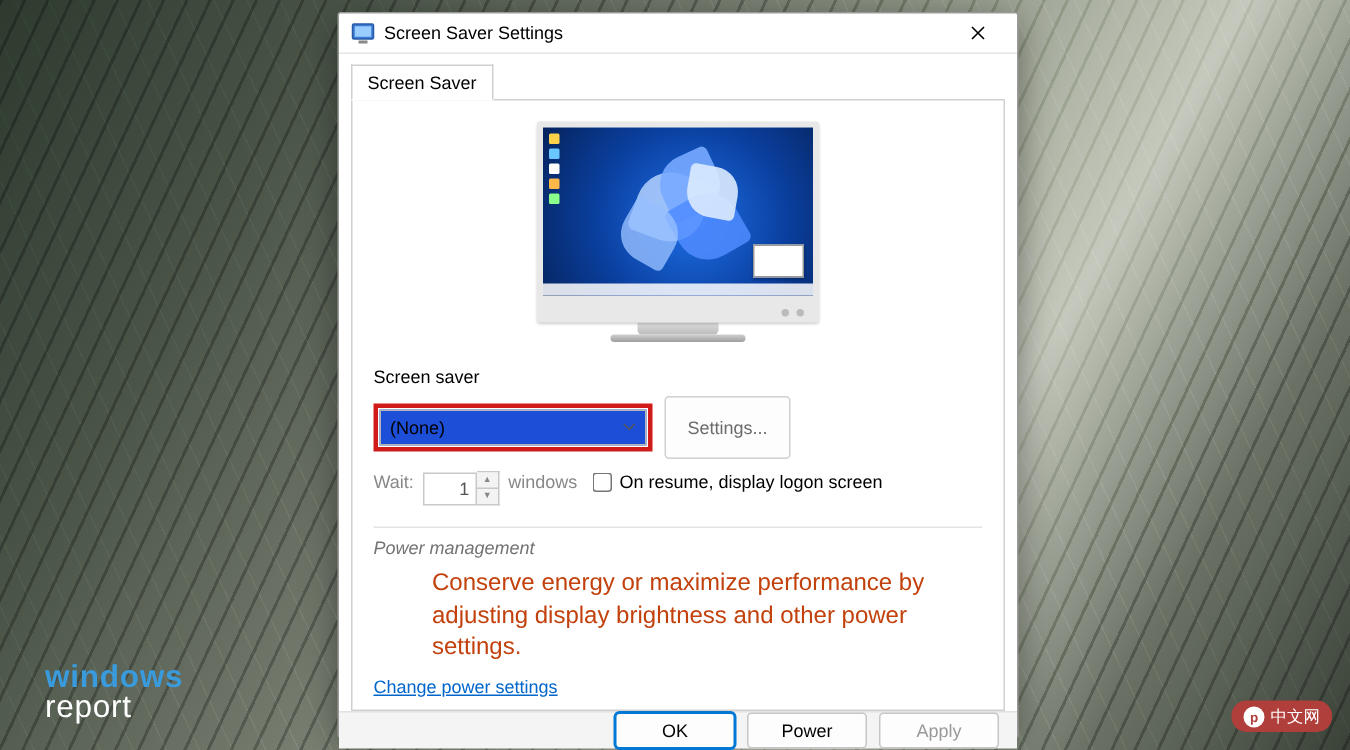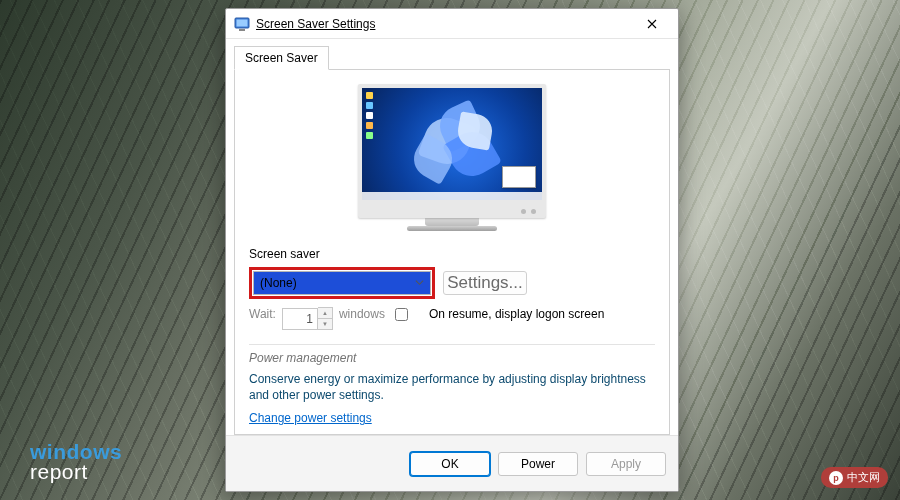--- a/index.html
+++ b/index.html
@@ -12,21 +12,21 @@
   .brand-wr { position:absolute; left:30px; bottom:18px; color:#fff; font-size:21px; line-height:0.95; letter-spacing:0.5px; font-weight:300; }
   .brand-wr b { font-weight:600; color:#3a9bdc; }
   .brand-php { position:absolute; right:12px; bottom:12px; background:#b03e3a; color:#fff; font-size:11px; padding:3px 8px; border-radius:10px; display:flex; align-items:center; gap:4px;}
   .brand-php .p { background:#fff; color:#b03e3a; border-radius:50%; width:14px; height:14px; display:inline-flex; align-items:center; justify-content:center; font-weight:bold; font-size:9px;}
   
   
   .dialog { position:absolute; left:225px; top:8px; width:454px; height:484px; background:#fff; border:1px solid #9a9a9a; border-radius:2px; box-shadow:0 6px 24px rgba(0,0,0,0.4); display:flex; flex-direction:column; }
   
   .titlebar { height:30px; display:flex; align-items:center; padding:0 6px 0 8px; border-bottom:1px solid #e5e5e5; }
   .titlebar .icn { width:16px; height:16px; margin-right:6px; }
-  .titlebar .ttl { font-size:12px; color:#000; flex:1;text-decoration:underline; }
+  .titlebar .ttl { font-size:12px; color:#000; flex:1; }
   .titlebar .close { width:40px; height:26px; display:flex; align-items:center; justify-content:center; cursor:pointer; }
   .titlebar .close svg { width:10px; height:10px; }
   
   .tabstrip { padding:6px 8px 0 8px; }
   .tab { display:inline-block; font-size:12px; padding:4px 10px; border:1px solid #d0d0d0; border-bottom:1px solid #fff; background:#fff; position:relative; top:1px; }
   .tabpanel { border:1px solid #d0d0d0; margin:0 8px; flex:1; padding:10px 14px 8px 14px; display:flex; flex-direction:column; }
   
   
   .preview-wrap { display:flex; justify-content:center; padding:4px 0 10px 0; }
   .monitor { width:188px; }
@@ -40,35 +40,35 @@
   .mon-btns span { width:5px; height:5px; border-radius:50%; background:#bbb; display:block;}
   .mon-stand { width:54px; height:8px; background:linear-gradient(#dcdcdc,#bcbcbc); margin:0 auto; border-radius:0 0 3px 3px; }
   .mon-base { width:90px; height:5px; background:linear-gradient(#cfcfcf,#9e9e9e); margin:0 auto; border-radius:3px;}
   
   .group-label { font-size:12px; color:#000; margin:6px 0 6px 0;}
   
   .row1 { display:flex; gap:8px; align-items:center; margin-bottom:8px;}
   .highlight-box { border:3px solid #d11a1a; padding:1px; }
   .combo { width:178px; height:24px; border:1px solid #b5b5b5; background:#1d4ed8; display:flex; align-items:center; padding:0 6px; font-size:12px; justify-content:space-between; cursor:pointer;}
   .combo .chev svg{ width:9px; height:9px; }
-  .btn-sm { width:84px; height:24px; border:1px solid #d0d0d0; background:#fdfdfd; font-size:17px; color:#6b6b6b; display:flex; align-items:center; justify-content:center; border-radius:3px;}
+  .btn-sm { width:84px; height:42px; border:1px solid #d0d0d0; background:#fdfdfd; font-size:12px; color:#6b6b6b; display:flex; align-items:center; justify-content:center; border-radius:3px;}
   
   .row2 { display:flex; align-items:flex-start; gap:6px; font-size:12px; color:#888; margin-bottom:4px;}
   .spin { display:flex; align-items:center; }
   .spin input { width:36px; height:22px; border:1px solid #c8c8c8; text-align:right; padding:0 4px; font-size:12px; color:#555;}
   .spin .arrows { display:flex; flex-direction:column; border:1px solid #c8c8c8; border-left:none;}
   .spin .arrows span{ width:14px; height:10.5px; display:flex; align-items:center; justify-content:center; font-size:6px; background:#f3f3f3; cursor:pointer; line-height:1;}
   .spin .arrows span:first-child{ border-bottom:1px solid #c8c8c8;}
-  .chk { display:flex; align-items:center; gap:21px; color:#000;}
+  .chk { display:flex; align-items:center; gap:5px; color:#000;}
   .chk input { width:13px; height:13px; margin:0;}
   
   hr.sep { border:none; border-top:1px solid #e3e3e3; margin:10px 0 6px 0;}
   
   .pm-label { font-size:12px; color:#737373; margin-bottom:6px;font-style:italic;}
-  .pm-text { font-size:12px; color:#0c4a6e; line-height:1.35; margin-bottom:8px;}
+  .pm-text { font-size:16px; color:#c2410c; line-height:1.35; margin-bottom:8px;margin-left:39px;}
   .link { font-size:12px; color:#0066cc; text-decoration:underline; cursor:pointer;}
   
   .footer { height:56px; border-top:1px solid #e2e2e2; background:#f4f4f4; display:flex; align-items:center; justify-content:flex-end; gap:8px; padding:0 12px;}
   .btn { width:80px; height:24px; border:1px solid #c6c6c6; background:#fdfdfd; font-size:12px; border-radius:3px; display:flex; align-items:center; justify-content:center; cursor:pointer;}
   .btn.default { border-color:#0078d4; box-shadow:0 0 0 1px #0078d4;}
   .btn.disabled { color:#9a9a9a; cursor:default;}
 </style>
 </head>
 <body>
 

